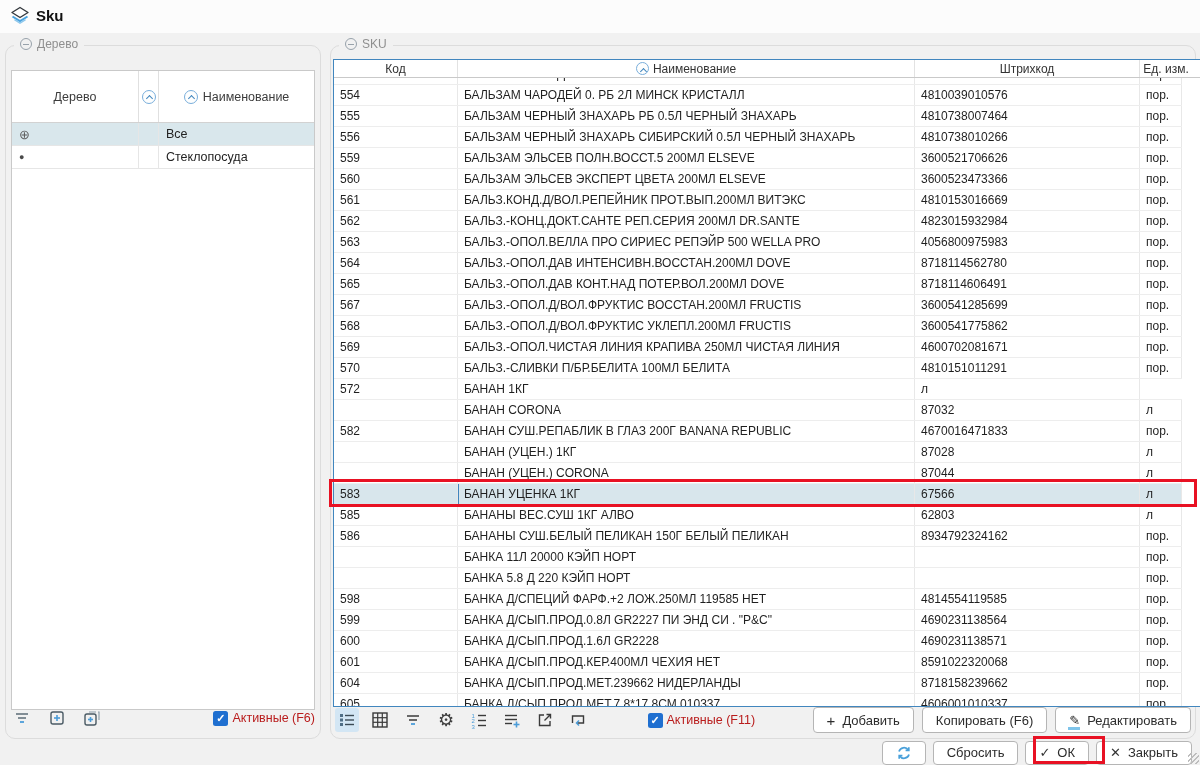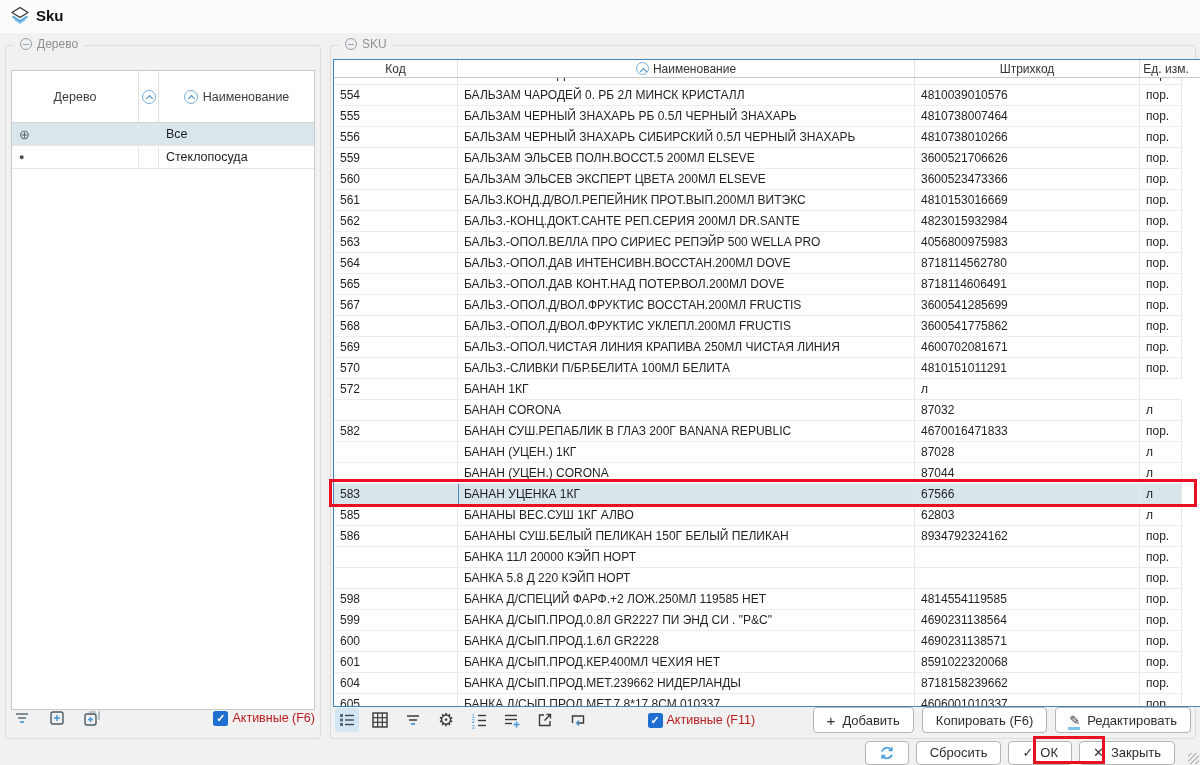--- a/index.html
+++ b/index.html
@@ -6,21 +6,21 @@
   html,body { background:#e8e8e8; }
   #window {
     position:relative; width:1200px; height:765px; overflow:hidden;
     background:#f1f1f1; font-family:"Liberation Sans",sans-serif; color:#222;
   }
   
   .titlebar { position:absolute; left:0; top:0; width:1200px; height:33px; background:#fcfcfc; }
   .titlebar .app-icon { position:absolute; left:10px; top:6px; width:20px; height:20px; }
   .titlebar .title { position:absolute; left:36px; top:0; line-height:32px; font-size:15px; font-weight:bold; color:#111; }
   
-  .group { position:absolute; border:1px solid #dcdcdc; border-radius:3px;padding-left:35px; }
+  .group { position:absolute; border:1px solid #dcdcdc; border-radius:10px;padding-left:35px; }
   .legend { position:absolute; top:-9px; left:8px; background:#f1f1f1; padding:0 6px; font-size:12px; color:#8f8f8f; display:flex; align-items:center; gap:5px; }
   .collapse-icon { display:inline-block; width:12px; height:12px; border:1px solid #98a2ab; border-radius:50%; position:relative; }
   .collapse-icon::after { content:""; position:absolute; left:2px; right:2px; top:4.5px; height:1px; background:#98a2ab; }
   #tree-group { left:5px; top:45px; width:316px; height:694px; }
   #sku-group  { left:330px; top:45px; width:866px; height:694px; }
   
   #tree-table { position:absolute; left:5px; top:24px; width:304px; height:640px; background:#fff; border:1px solid #c9c9c9; }
   .tree-header { display:grid; grid-template-columns:127px 20px 1fr; height:52px; border-bottom:1px solid #d2d2d2; }
   .tree-header .th { display:flex; align-items:center; justify-content:center; gap:5px; font-size:12.5px; color:#3c3c3c; border-right:1px solid #e0e0e0; }
   .tree-header .th:last-child { border-right:none; }
@@ -59,21 +59,21 @@
   .sku-footer { position:absolute; left:4px; right:4px; bottom:4px; height:28px; display:flex; align-items:center; gap:9px; }
   .tb-icon { width:24px; height:24px; display:inline-flex; align-items:center; justify-content:center; border-radius:3px; }
   .tb-icon.active { background:#d3e6f4; }
   .gear-glyph { font-size:18px; color:#3f3f3f; line-height:1; }
   .btn { height:26px; background:#fff; border:1px solid #b5b5b5; border-radius:4px; padding:0 13px; font-size:13px; color:#2c2c2c; display:inline-flex; align-items:center; justify-content:center; gap:7px; white-space:nowrap; }
   .plus-glyph { font-size:15px; color:#2c2c2c; line-height:1; }
   .pencil-icon { position:relative; font-size:13px; line-height:1; }
   .pencil-icon::after { content:""; position:absolute; left:-1px; right:0; bottom:-3px; height:2.5px; background:#7fc4ea; }
   .footer-btns { margin-left:auto; display:flex; align-items:center; gap:8px; }
   
-  .bottombar { position:absolute; left:0; right:0; top:740px; height:25px; display:flex; align-items:center; justify-content:flex-end; gap:7px; padding-right:25px; }
+  .bottombar { position:absolute; left:0; right:0; top:740px; height:25px; display:flex; align-items:center; justify-content:flex-end; gap:7px; padding-right:8px; }
   .bottombar .btn { height:24px; }
   .icon-btn { width:44px; padding:0; }
   .x-glyph { font-size:13px; color:#333; }
   .check-glyph { font-size:13px; color:#333; }
   .resize-grip { position:absolute; right:1px; bottom:1px; width:11px; height:11px;
     background:repeating-linear-gradient(-45deg, transparent 0 2px, #bdbdbd 2px 3.5px); }
   
   .annotation { position:absolute; border:3px solid #e81123; pointer-events:none; }
   #ann-row { left:329px; top:479px; width:868px; height:28px; }
   #ann-ok  { left:1033px; top:736px; width:72px; height:28px; }

